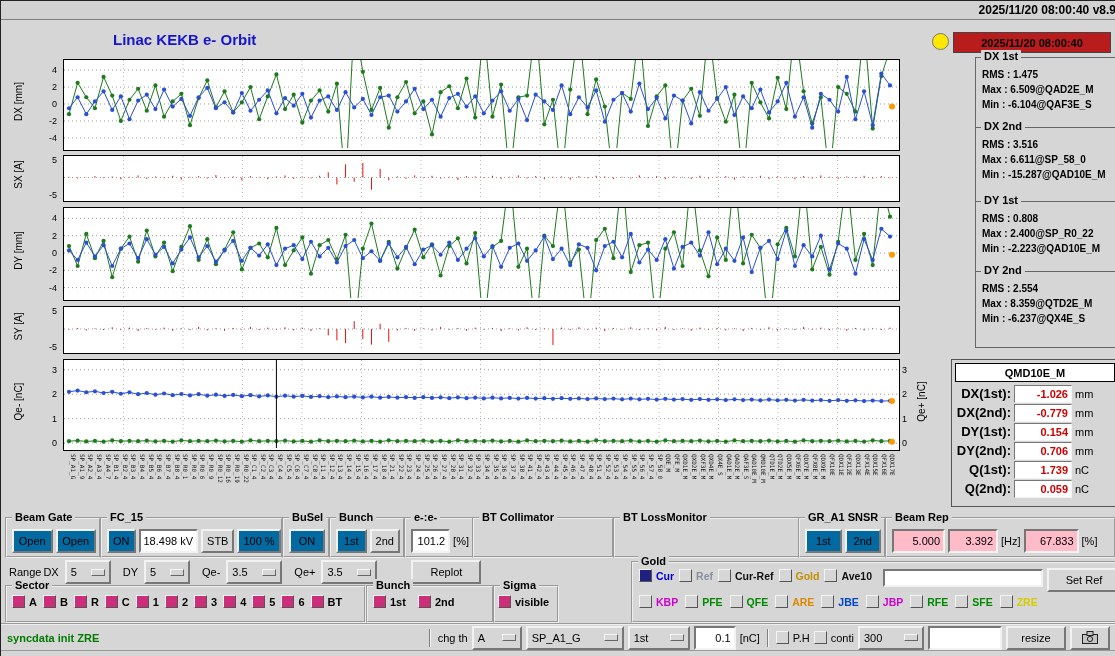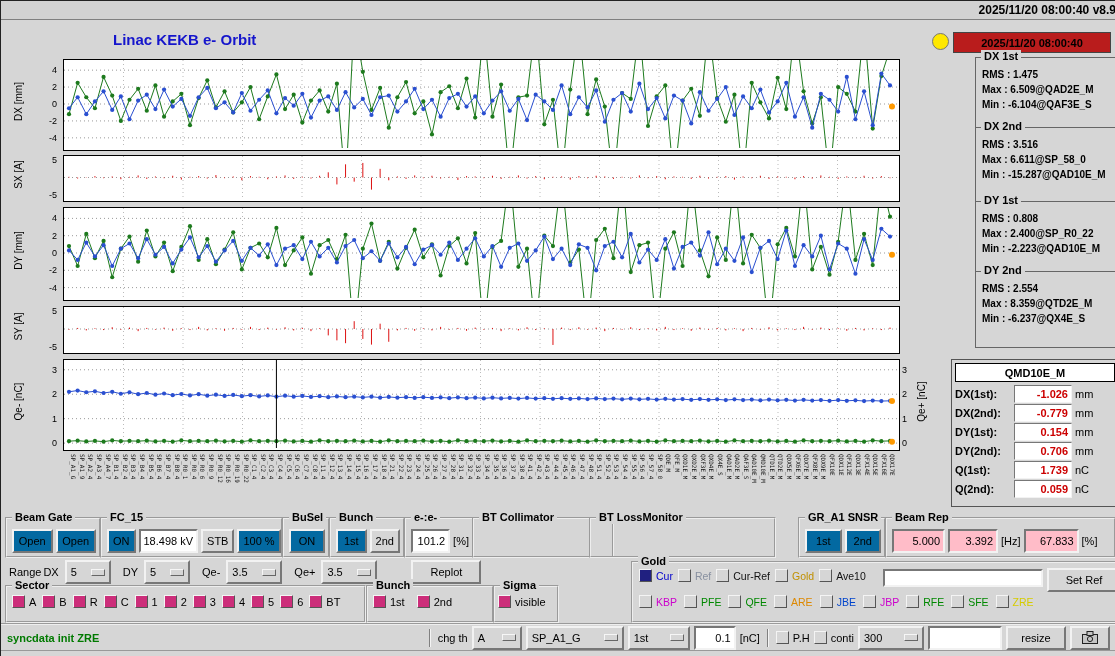--- a/index.html
+++ b/index.html
@@ -20,32 +20,32 @@
   .fld-pink{background:#ffbcc8;}
   .lab{font-size:11px;white-space:nowrap;}
   .group{position:absolute;border:2px groove #eee;}
   .glabel{position:absolute;top:-8px;left:5px;background:#d6d6d6;padding:0 3px;font-size:11px;font-weight:bold;line-height:13px;white-space:nowrap;}
   .grow{position:absolute;left:5px;right:3px;top:10px;display:flex;align-items:center;gap:3px;}
   .opt{display:inline-flex;align-items:center;font-size:11px;height:20px;padding:0 4px;border-top:2px solid #f2f2f2;border-left:2px solid #f2f2f2;border-bottom:2px solid #777;border-right:2px solid #777;background:#d6d6d6;white-space:nowrap;}
   .dash{width:12px;height:5px;background:#d6d6d6;border-top:1px solid #f6f6f6;border-left:1px solid #f6f6f6;border-bottom:1px solid #666;border-right:1px solid #666;margin-left:auto;}
   .chkitem{display:inline-flex;align-items:center;gap:4px;}
   .chk{width:11px;height:11px;border-top:1px solid #f4f4f4;border-left:1px solid #f4f4f4;border-bottom:1px solid #555;border-right:1px solid #555;background:#cc2e7a;flex:none;}
   .chk-gray{background:#d6d6d6;}
-  .chklab{font-size:11px;font-weight:normal;white-space:nowrap;}
+  .chklab{font-size:11px;font-weight:bold;white-space:nowrap;}
   .chklab-plain{font-weight:normal;}
   #show-group .chklab{font-size:10.5px;}
   #stats-col{position:absolute;left:974px;top:0;width:160px;height:520px;}
   .statbox{position:absolute;left:0;width:160px;height:64px;border:1px solid #666;padding:9px 5px 2px 6px;background:#d6d6d6;}
   .statline{font-size:10px;font-weight:bold;line-height:15px;white-space:nowrap;}
   #ts-box{position:absolute;left:952px;top:31px;width:156px;height:19px;border:1px solid #444;display:flex;align-items:center;justify-content:center;font-size:11px;font-weight:bold;background:#b91c1c;}
   #indicator{position:absolute;left:931px;top:32px;width:15px;height:15px;border-radius:50%;background:#ffe800;border:1px solid #777;}
   #readout{position:absolute;left:950px;top:358px;width:160px;height:140px;border:1px solid #555;background:#d6d6d6;padding:3px;}
   #readout-title{height:17px;background:#fff;border:1px solid #000;display:flex;align-items:center;justify-content:center;font-size:11px;font-weight:bold;margin-bottom:2px;}
   .rrow{display:flex;align-items:center;height:19px;gap:3px;}
-  .rlab{font-size:11px;font-weight:bold;width:56px;flex:none;}
+  .rlab{font-size:13px;font-weight:bold;width:56px;flex:none;text-align:right;}
   .rval{width:50px;height:16px;background:#fff;border-top:1px solid #777;border-left:1px solid #777;border-bottom:1px solid #f2f2f2;border-right:1px solid #f2f2f2;color:#cc0000;font-size:11px;font-weight:bold;display:flex;align-items:center;justify-content:flex-end;padding:0 3px;flex:none;}
   .runit{font-size:11px;}
   #row2{position:absolute;left:8px;top:560px;height:22px;display:flex;align-items:center;}
   #statusbar{position:absolute;left:0;top:622px;width:100%;height:27px;border-top:2px groove #eee;display:flex;align-items:center;padding:0 6px;gap:4px;box-sizing:border-box;}
   #status-msg{font-size:11px;font-weight:bold;color:#007a00;}
   .spacer{flex:1;}
   .vsep{width:0;height:18px;border-left:1px solid #808080;border-right:1px solid #f4f4f4;margin:0 3px;}
   #bottom-strip{position:absolute;left:0;top:649px;width:100%;height:7px;border-top:1px solid #999;}
   .txt{height:18px;background:#fff;border:none;border-top:2px solid #777;border-left:2px solid #777;border-bottom:2px solid #f2f2f2;border-right:2px solid #f2f2f2;font-size:11px;padding:0 3px;font-family:inherit;box-sizing:border-box;}
 </style>
@@ -1146,21 +1146,21 @@
     <div class="grow">
       <span class="fld" style="width:36px;justify-content:flex-end">101.2</span>
       <span class="lab">[%]</span>
     </div>
   </div>
 
   <div class="group" style="left:471px;top:516px;width:138px;height:37px">
     <div class="glabel">BT Collimator</div>
   </div>
 
-  <div class="group" style="left:588px;top:516px;width:183px;height:37px">
+  <div class="group" style="left:612px;top:516px;width:183px;height:37px">
     <div class="glabel">BT LossMonitor</div>
   </div>
 
   <div class="group" style="left:797px;top:516px;width:84px;height:37px">
     <div class="glabel">GR_A1 SNSR</div>
     <div class="grow">
       <span class="btn btn-green" style="width:33px">1st</span>
       <span class="btn btn-green" style="width:33px">2nd</span>
     </div>
   </div>

